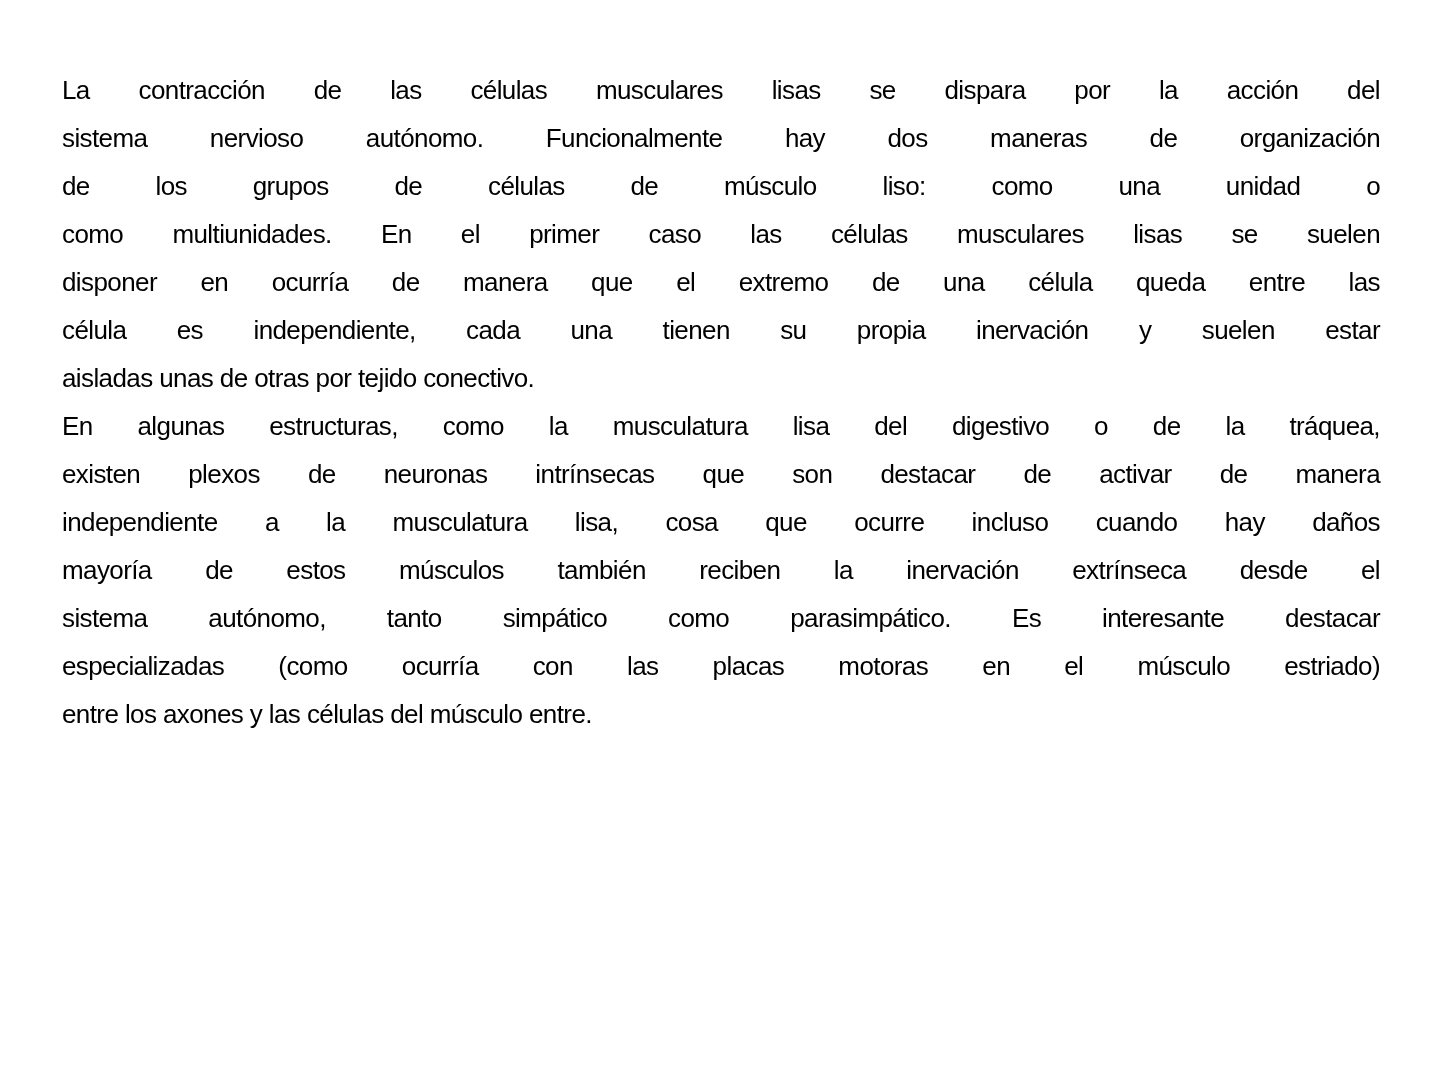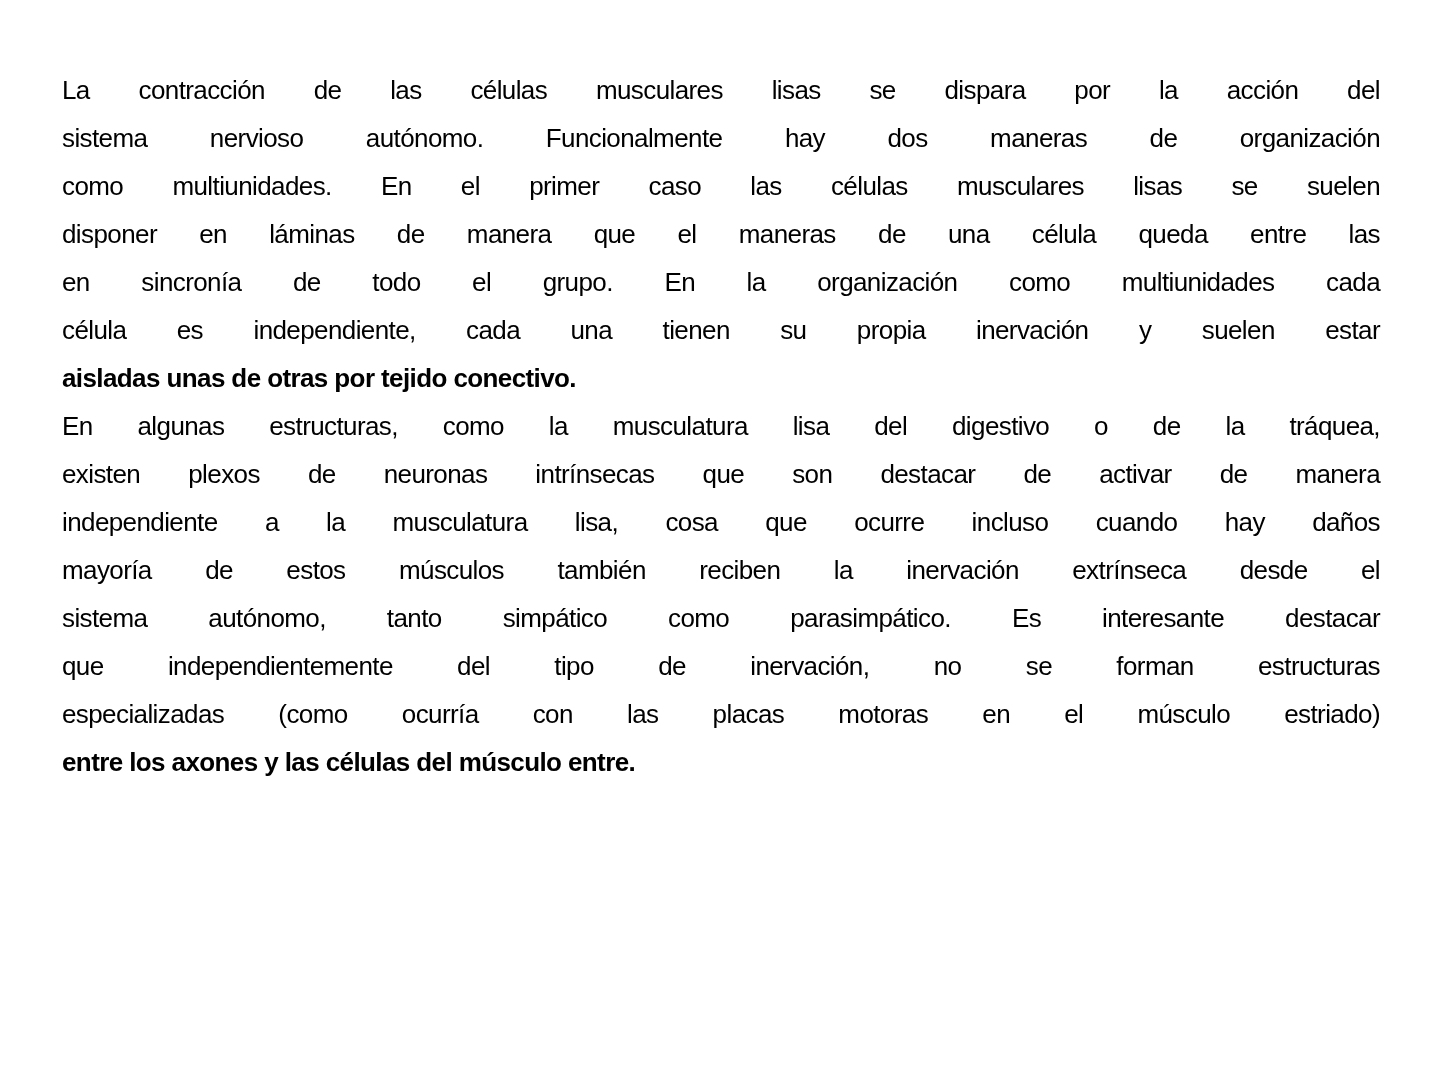--- a/index.html
+++ b/index.html
@@ -27,21 +27,20 @@
       line-height: 48px;
       font-size: 26px;
       text-align: justify;
       text-align-last: justify;
       white-space: nowrap;
       letter-spacing: -0.6px;
       word-spacing: 0px;
     }
     .line.last {
       text-align-last: left;
-      font-weight: bold;
     }
     .line > span {
       display: block;
       white-space: normal;
       text-align: justify;
       text-align-last: justify;
     }
     .line.last > span {
       text-align-last: left;
     }
@@ -51,27 +50,27 @@
 
 <div class="page">
   <div>
     <div class="line">
         <span>La contracción de las células musculares lisas se dispara por la acción del</span>
       </div>
     <div class="line">
         <span>sistema nervioso autónomo. Funcionalmente hay dos maneras de organización</span>
       </div>
     <div class="line">
+        <span>de los grupos de células de músculo liso: como una unidad o</span>
+      </div>
+    <div class="line">
         <span>como multiunidades. En el primer caso las células musculares lisas se suelen</span>
       </div>
     <div class="line">
-        <span>disponer en láminas de manera que el maneras de una célula queda entre las</span>
-      </div>
-    <div class="line">
-        <span>en sincronía de todo el grupo. En la organización como multiunidades cada</span>
+        <span>disponer en ocurría de manera que el extremo de una célula queda entre las</span>
       </div>
     <div class="line">
         <span>célula es independiente, cada una tienen su propia inervación y suelen estar</span>
       </div>
     <div class="line last">
         <span>aisladas unas de otras por tejido conectivo.</span>
       </div>
   </div>
   <div>
     <div class="line">
@@ -83,22 +82,19 @@
     <div class="line">
         <span>independiente a la musculatura lisa, cosa que ocurre incluso cuando hay daños</span>
       </div>
     <div class="line">
         <span>mayoría de estos músculos también reciben la inervación extrínseca desde el</span>
       </div>
     <div class="line">
         <span>sistema autónomo, tanto simpático como parasimpático. Es interesante destacar</span>
       </div>
     <div class="line">
-        <span>que independientemente del tipo de inervación, no se forman estructuras</span>
-      </div>
-    <div class="line">
         <span>especializadas (como ocurría con las placas motoras en el músculo estriado)</span>
       </div>
     <div class="line last">
         <span>entre los axones y las células del músculo entre.</span>
       </div>
   </div>
 </div>
 
 </body></html>

